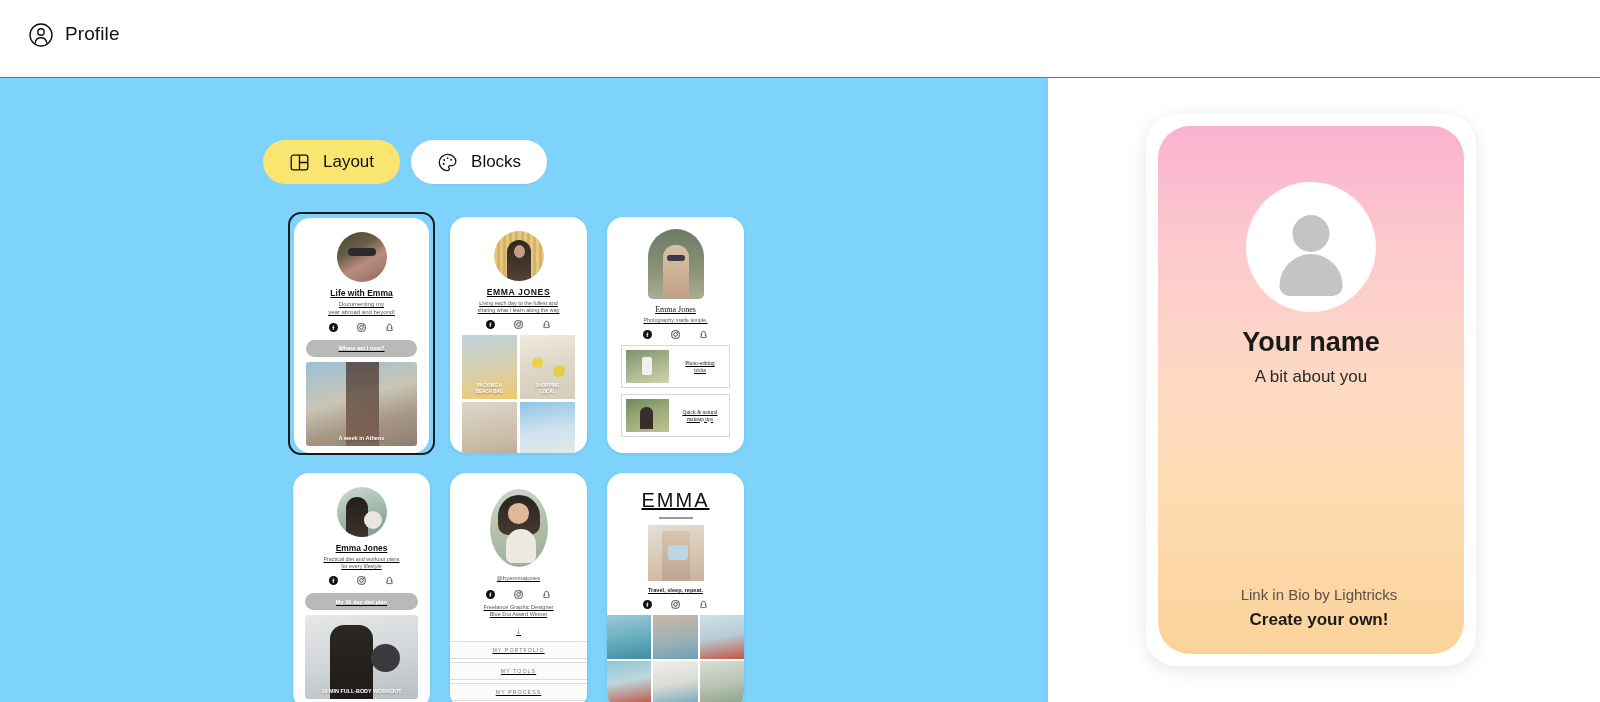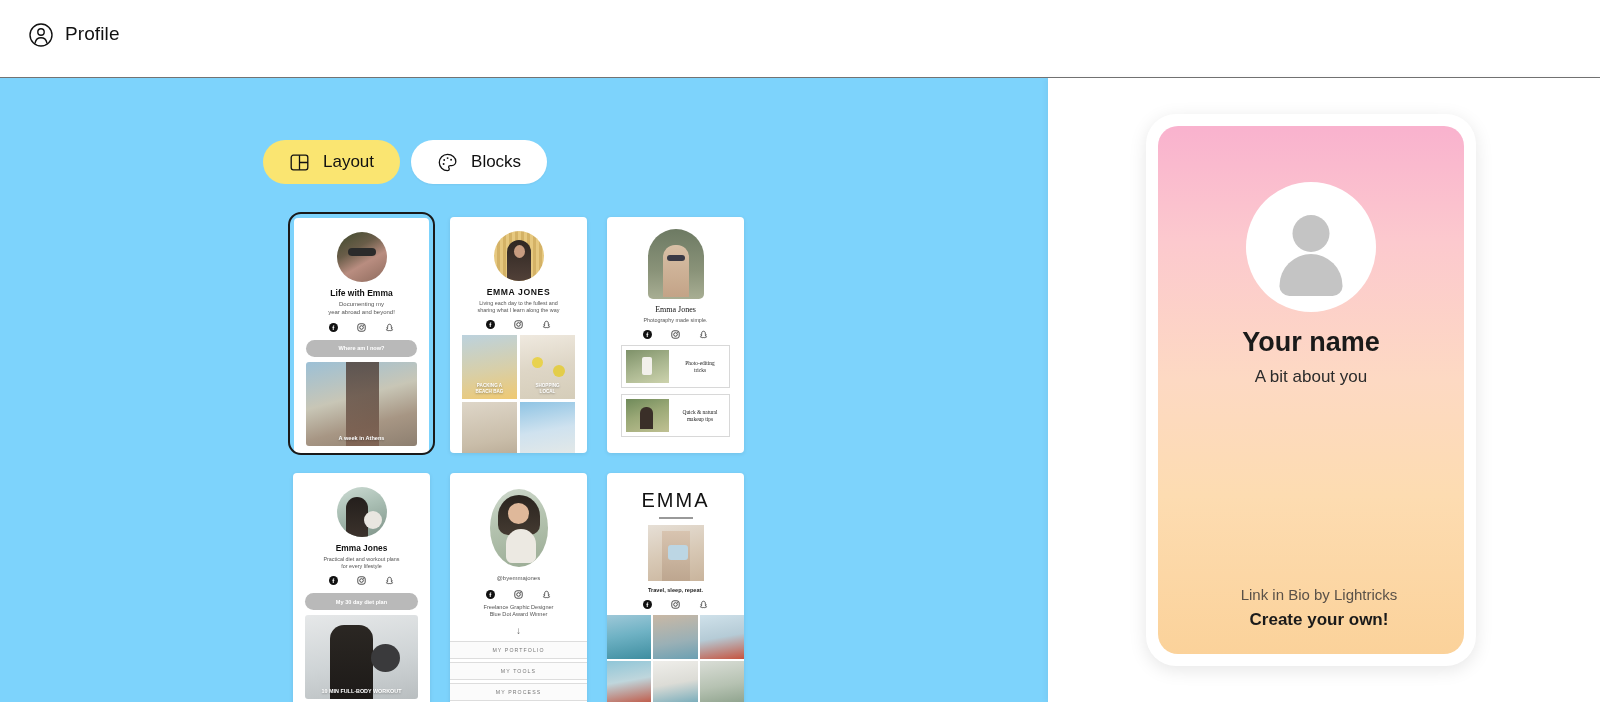--- a/index.html
+++ b/index.html
@@ -100,24 +100,25 @@
     display: none;
     pointer-events: none;
     z-index: 5;
   }
   .card-slot.selected .card-sel-ring { display: block; }
   .phone-card {
     position: absolute;
     left: 5px; top: 5px;
     width: 137px; height: 236px;
     background: #ffffff;
-    border-radius: 4px;
+    border-radius: 16px;
     overflow: hidden;
     box-shadow: 0 1px 4px rgba(0,0,0,0.09);
     cursor: pointer;
+    text-decoration: underline;
   }
   .card-slot.selected .phone-card {
     left: 6px; top: 6px; width: 135px; height: 235px;
     box-shadow: none;
   }
 
   .pc-inner { padding: 10px 10px 0 10px; }
   .pc-avatar-circle {
     width: 50px; height: 50px; border-radius: 50%;
     margin: 4px auto 0 auto; overflow: hidden;
@@ -197,21 +198,21 @@
   .preview-shell {
     position: absolute; left: 98px; top: 36px;
     width: 330px; height: 552px;
     background: #ffffff;
     border-radius: 30px;
     box-shadow: 0 4px 18px rgba(0,0,0,0.10);
     padding: 12px;
   }
   .preview-screen {
     width: 306px; height: 528px;
-    border-radius: 20px;
+    border-radius: 32px;
     background: linear-gradient(180deg, #f9b2ce 0%, #fcc9ce 22%, #fdd9c3 48%, #fddcb1 70%, #fbd29a 100%);
     position: relative;
     overflow: hidden;
   }
   .pv-avatar {
     width: 130px; height: 130px; border-radius: 50%;
     background: #ffffff;
     margin: 56px auto 0 auto;
     position: relative;
   }

